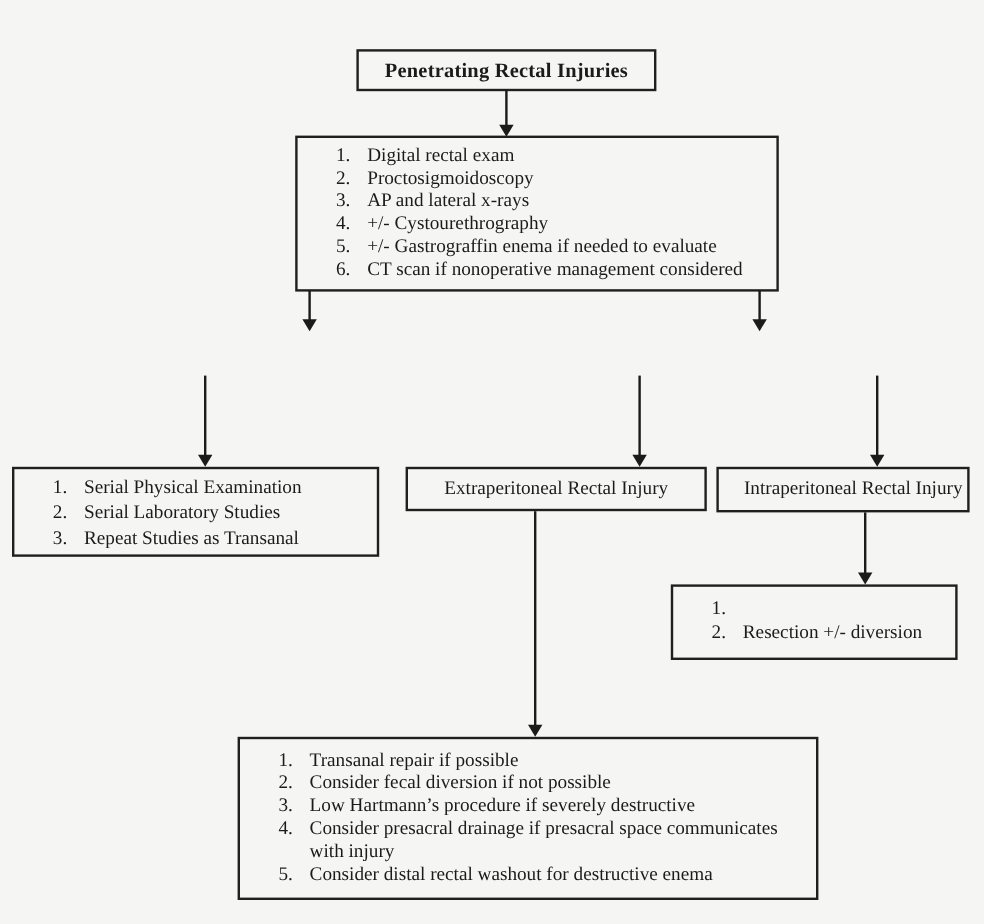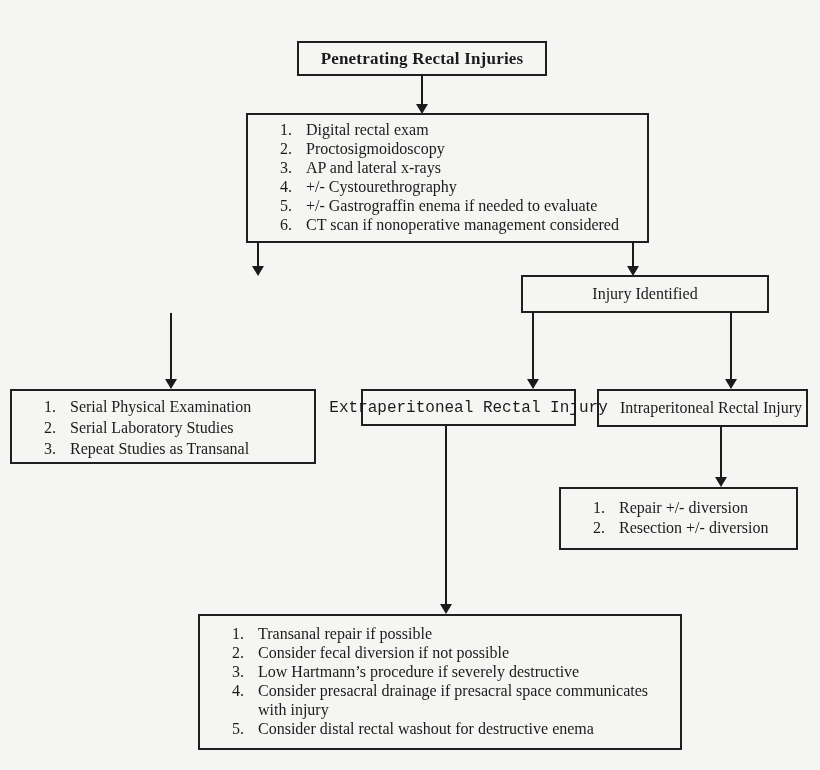--- a/index.html
+++ b/index.html
@@ -108,23 +108,20 @@
       </div>
     </div>
 
   <div class="vline" style="left:257px; top:242px; height:25px;"></div>
   <div class="arr" style="left:252px; top:266px;"></div>
 
   <div class="vline" style="left:632px; top:242px; height:25px;"></div>
   <div class="arr" style="left:627px; top:266px;"></div>
 
 
-  <div class="box hdr" style="left:521px; top:275px; width:248px; height:38px;">
-    <span>Injury Identified</span>
-  </div>
 
   <div class="vline" style="left:170px; top:313px; height:67px;"></div>
   <div class="arr" style="left:165px; top:379px;"></div>
 
   <div class="vline" style="left:532px; top:313px; height:67px;"></div>
   <div class="arr" style="left:527px; top:379px;"></div>
 
   <div class="vline" style="left:730px; top:313px; height:67px;"></div>
   <div class="arr" style="left:725px; top:379px;"></div>
 
@@ -136,35 +133,34 @@
       <div class="li">
         <span class="num">2.</span>
         <span class="txt">Serial Laboratory Studies</span>
       </div>
       <div class="li">
         <span class="num">3.</span>
         <span class="txt">Repeat Studies as Transanal</span>
       </div>
     </div>
 
-  <div class="box hdr" style="left:361px; top:389px; width:215px; height:37px;font-family:Liberation Mono, monospace;">
+  <div class="box hdr" style="left:338px; top:389px; width:251px; height:37px;">
     <span>Extraperitoneal Rectal Injury</span>
   </div>
 
   <div class="box hdr" style="left:597px; top:389px; width:211px; height:38px;padding-left:17px;">
     <span>Intraperitoneal Rectal Injury</span>
   </div>
 
   <div class="vline" style="left:720px; top:427px; height:51px;"></div>
   <div class="arr" style="left:715px; top:477px;"></div>
 
   <div class="box list lh20 pt9" style="left:559px; top:487px; width:239px; height:63px;">
       <div class="li">
         <span class="num">1.</span>
-        <span class="txt">Repair +/- diversion</span>
       </div>
       <div class="li">
         <span class="num">2.</span>
         <span class="txt">Resection +/- diversion</span>
       </div>
     </div>
 
   <div class="vline" style="left:445px; top:426px; height:179px;"></div>
   <div class="arr" style="left:440px; top:604px;"></div>
 

